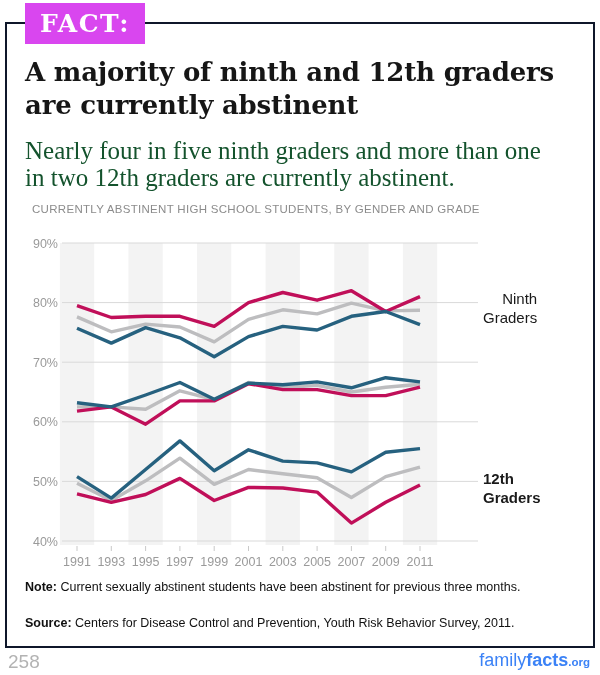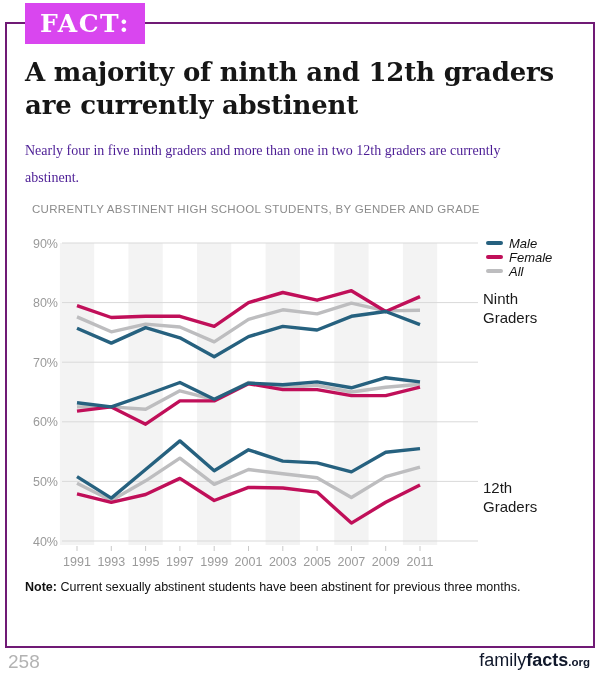--- a/index.html
+++ b/index.html
@@ -1,61 +1,61 @@
 <!DOCTYPE html>
 <html><head>
 <meta charset="utf-8">
 <style>
   * { margin:0; padding:0; box-sizing:border-box; }
   html,body { width:600px; height:675px; background:#ffffff; font-family:"Liberation Sans", sans-serif; }
   body { position:relative; overflow:hidden; }
 
   .content-box{
     position:absolute; left:5px; top:22px; width:590px; height:626px;
-    border:2px solid #701a75; background:#ffffff;
+    border:2px solid #0f172a; background:#ffffff;
   }
   .fact-badge{
     position:absolute; left:25px; top:3px; height:41px; z-index:3;
     background:#d946ef; color:#ffffff; padding:0 15px;
     font-family:"DejaVu Serif", serif; font-weight:700; font-size:25px;
     line-height:41px; letter-spacing:1.5px;
   }
   .page-title{
     position:absolute; left:18px; top:32px; width:545px;
     font-family:"DejaVu Serif", serif; font-weight:700;
     font-size:26px; line-height:33px; color:#161616; letter-spacing:-0.2px;
   }
   .subtitle{
     position:absolute; left:18px; top:113px; width:530px;
-    font-family:"Liberation Serif", serif; font-size:14px; line-height:27px; color:#4c1d95;
+    font-family:"Liberation Serif", serif; font-size:25px; line-height:27px; color:#14532d;
   }
   .chart-heading{
     position:absolute; left:25px; top:179px; width:550px;
     font-size:11.5px; color:#8c8c8c; letter-spacing:0.3px;
   }
   .chart{ position:absolute; left:-7px; top:204px; width:556px; height:350px; }
   .chart svg{ position:absolute; left:0; top:0; }
 
   .legend{ position:absolute; left:486px; top:8px; }
   .legend-row{ display:flex; align-items:center; height:14px; }
   .legend-swatch{ width:17px; height:3.5px; border-radius:2px; margin-right:6px; }
   .legend-label{ font-style:italic; font-size:13px; color:#111111; }
 
   .group-label{ position:absolute; left:483px; font-size:15px; line-height:19px; color:#1a1a1a; }
-  .group-label.g0{ top:61px; }
+  .group-label.g0{ top:61px;text-align:right; }
   .group-label.g1{ top:143px; }
-  .group-label.g2{ top:250px; }
+  .group-label.g2{ top:241px;font-weight:bold; }
 
   .note-line{ position:absolute; left:18px; width:550px; font-size:12.5px; color:#111111;margin-top:8px; }
   .note-line.note{ top:548px; }
   .note-line.source{ top:584px; }
   .note-line b{ font-weight:700; }
 
   .page-number{ position:absolute; left:8px; top:651px; font-size:19px; color:#b3b3b3; }
-  .brand{ position:absolute; right:10px; top:650px; color:#0f172a; }
+  .brand{ position:absolute; right:10px; top:650px; color:#3b82f6; }
   .brand .p1{ font-size:18px; font-weight:400; }
   .brand .p2{ font-size:18px; font-weight:700; }
   .brand .p3{ font-size:11.5px; font-weight:700; }
 </style>
 </head>
 <body>
 
 <div class="fact-badge">FACT:</div>
 
 <div class="content-box">
@@ -112,45 +112,32 @@
         <polyline points="77.0,77.6 111.3,89.5 145.6,88.3 179.9,88.3 214.2,98.4 248.5,74.6 282.8,64.5 317.1,72.2 351.4,62.7 385.7,83.5 420.0,68.6" fill="none" stroke="#c00f59" stroke-width="3.4" stroke-linejoin="round"></polyline>
         <polyline points="77.0,100.2 111.3,115.1 145.6,99.6 179.9,109.8 214.2,128.8 248.5,108.6 282.8,98.4 317.1,102.0 351.4,88.3 385.7,83.5 420.0,96.7" fill="none" stroke="#26617f" stroke-width="3.4" stroke-linejoin="round"></polyline>
         <polyline points="77.0,178.9 111.3,178.9 145.6,181.3 179.9,162.8 214.2,171.7 248.5,154.5 282.8,159.8 317.1,157.4 351.4,164.0 385.7,159.2 420.0,156.3" fill="none" stroke="#bdbdbf" stroke-width="3.4" stroke-linejoin="round"></polyline>
         <polyline points="77.0,183.1 111.3,178.9 145.6,196.2 179.9,172.9 214.2,172.9 248.5,155.7 282.8,161.6 317.1,161.6 351.4,167.6 385.7,167.6 420.0,159.2" fill="none" stroke="#c00f59" stroke-width="3.4" stroke-linejoin="round"></polyline>
         <polyline points="77.0,174.7 111.3,178.9 145.6,167.0 179.9,154.5 214.2,171.2 248.5,155.1 282.8,156.8 317.1,153.9 351.4,159.8 385.7,149.7 420.0,153.9" fill="none" stroke="#26617f" stroke-width="3.4" stroke-linejoin="round"></polyline>
         <polyline points="77.0,255.2 111.3,272.5 145.6,252.8 179.9,230.2 214.2,256.4 248.5,241.5 282.8,245.7 317.1,249.8 351.4,269.5 385.7,248.6 420.0,239.1" fill="none" stroke="#bdbdbf" stroke-width="3.4" stroke-linejoin="round"></polyline>
         <polyline points="77.0,265.9 111.3,274.3 145.6,266.5 179.9,250.4 214.2,272.5 248.5,259.4 282.8,260.0 317.1,264.1 351.4,295.1 385.7,274.3 420.0,257.0" fill="none" stroke="#c00f59" stroke-width="3.4" stroke-linejoin="round"></polyline>
         <polyline points="77.0,248.6 111.3,270.1 145.6,241.5 179.9,212.9 214.2,242.7 248.5,221.8 282.8,233.1 317.1,234.9 351.4,243.9 385.7,224.2 420.0,220.6" fill="none" stroke="#26617f" stroke-width="3.4" stroke-linejoin="round"></polyline>
       </svg>
 
-    <div class="legend">
-      <div class="legend-row">
-        <span class="legend-swatch" style="background: rgb(38, 97, 127);"></span>
-        <span class="legend-label">Male</span>
-      </div>
-      <div class="legend-row">
-        <span class="legend-swatch" style="background: rgb(192, 15, 89);"></span>
-        <span class="legend-label">Female</span>
-      </div>
-      <div class="legend-row">
-        <span class="legend-swatch" style="background: rgb(189, 189, 191);"></span>
-        <span class="legend-label">All</span>
-      </div>
-    </div>
 
     <div class="group-label g0">
       <div>Ninth</div>
       <div>Graders</div>
     </div>
     <div class="group-label g2">
       <div>12th</div>
       <div>Graders</div>
     </div>
   </div>
 
   <p class="note-line note"><b>Note:</b><span> Current sexually abstinent students have been abstinent for previous three months.</span></p>
 
+  <p class="note-line source"><b>Source:</b><span> Centers for Disease Control and Prevention, Youth Risk Behavior Survey, 2011.</span></p>
 
 </div>
 
 <div class="page-number">258</div>
 
 <div class="brand"><span class="p1">family</span><span class="p2">facts</span><span class="p3">.org</span></div>
 
 </body></html>

